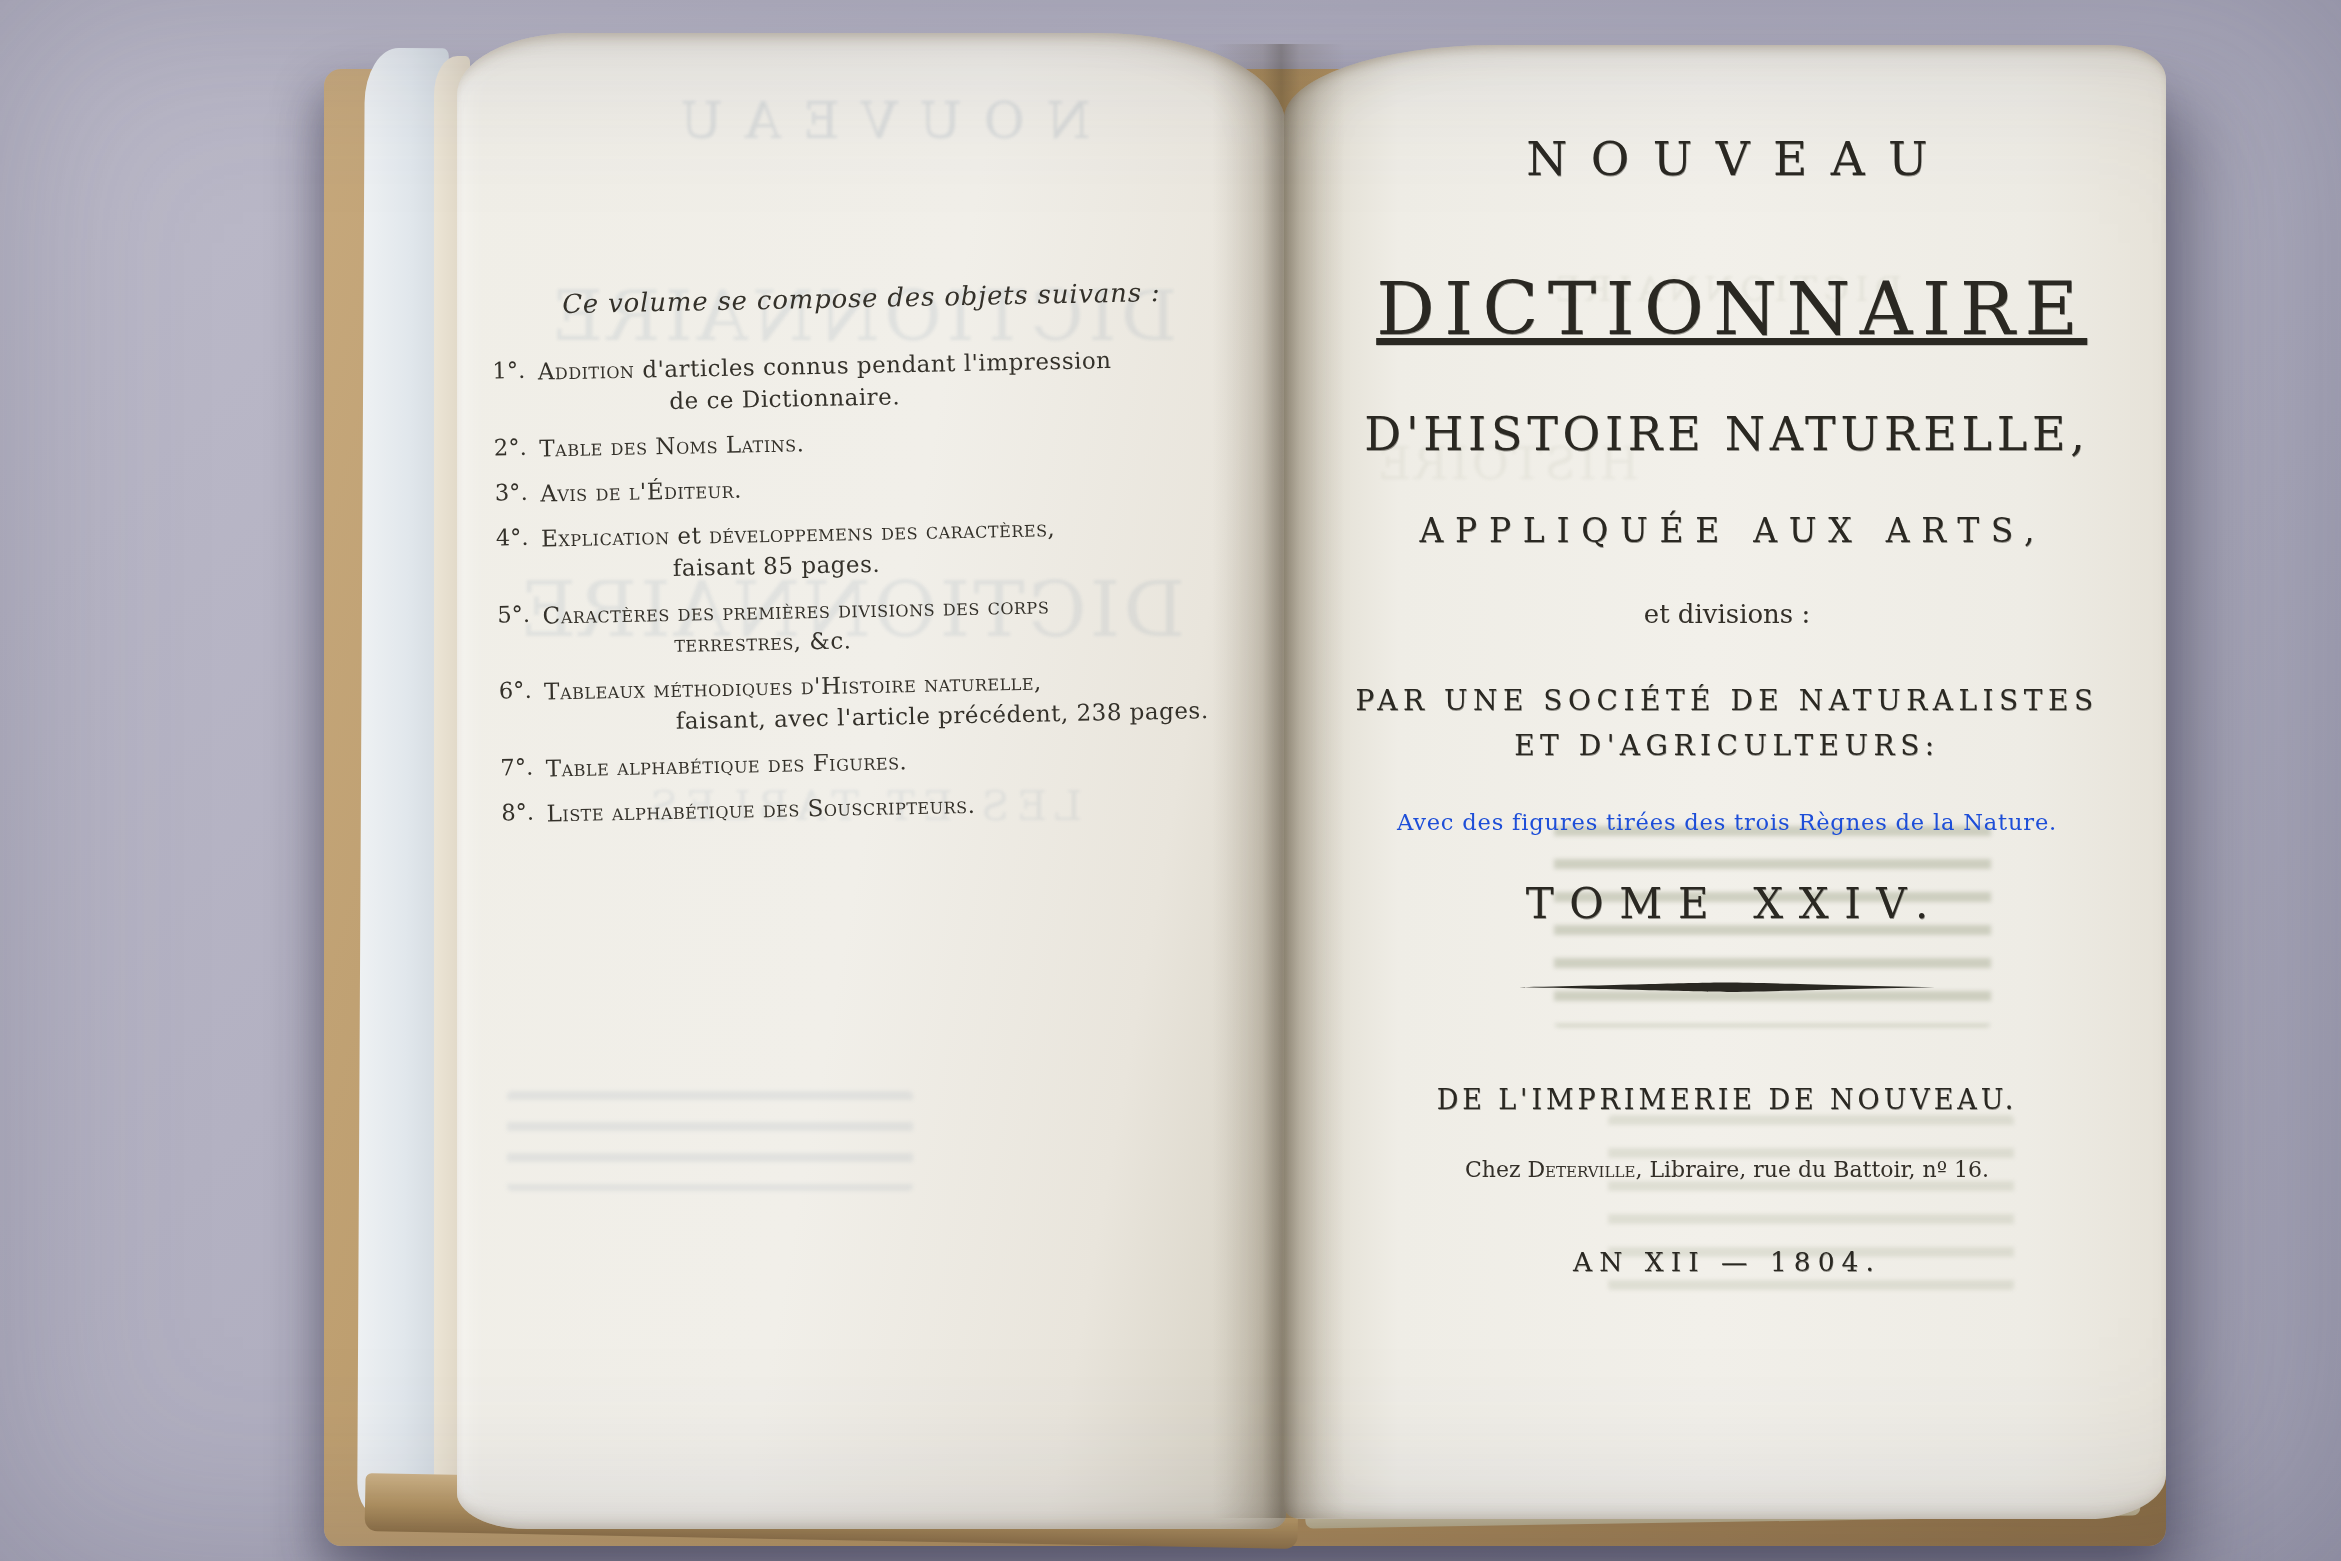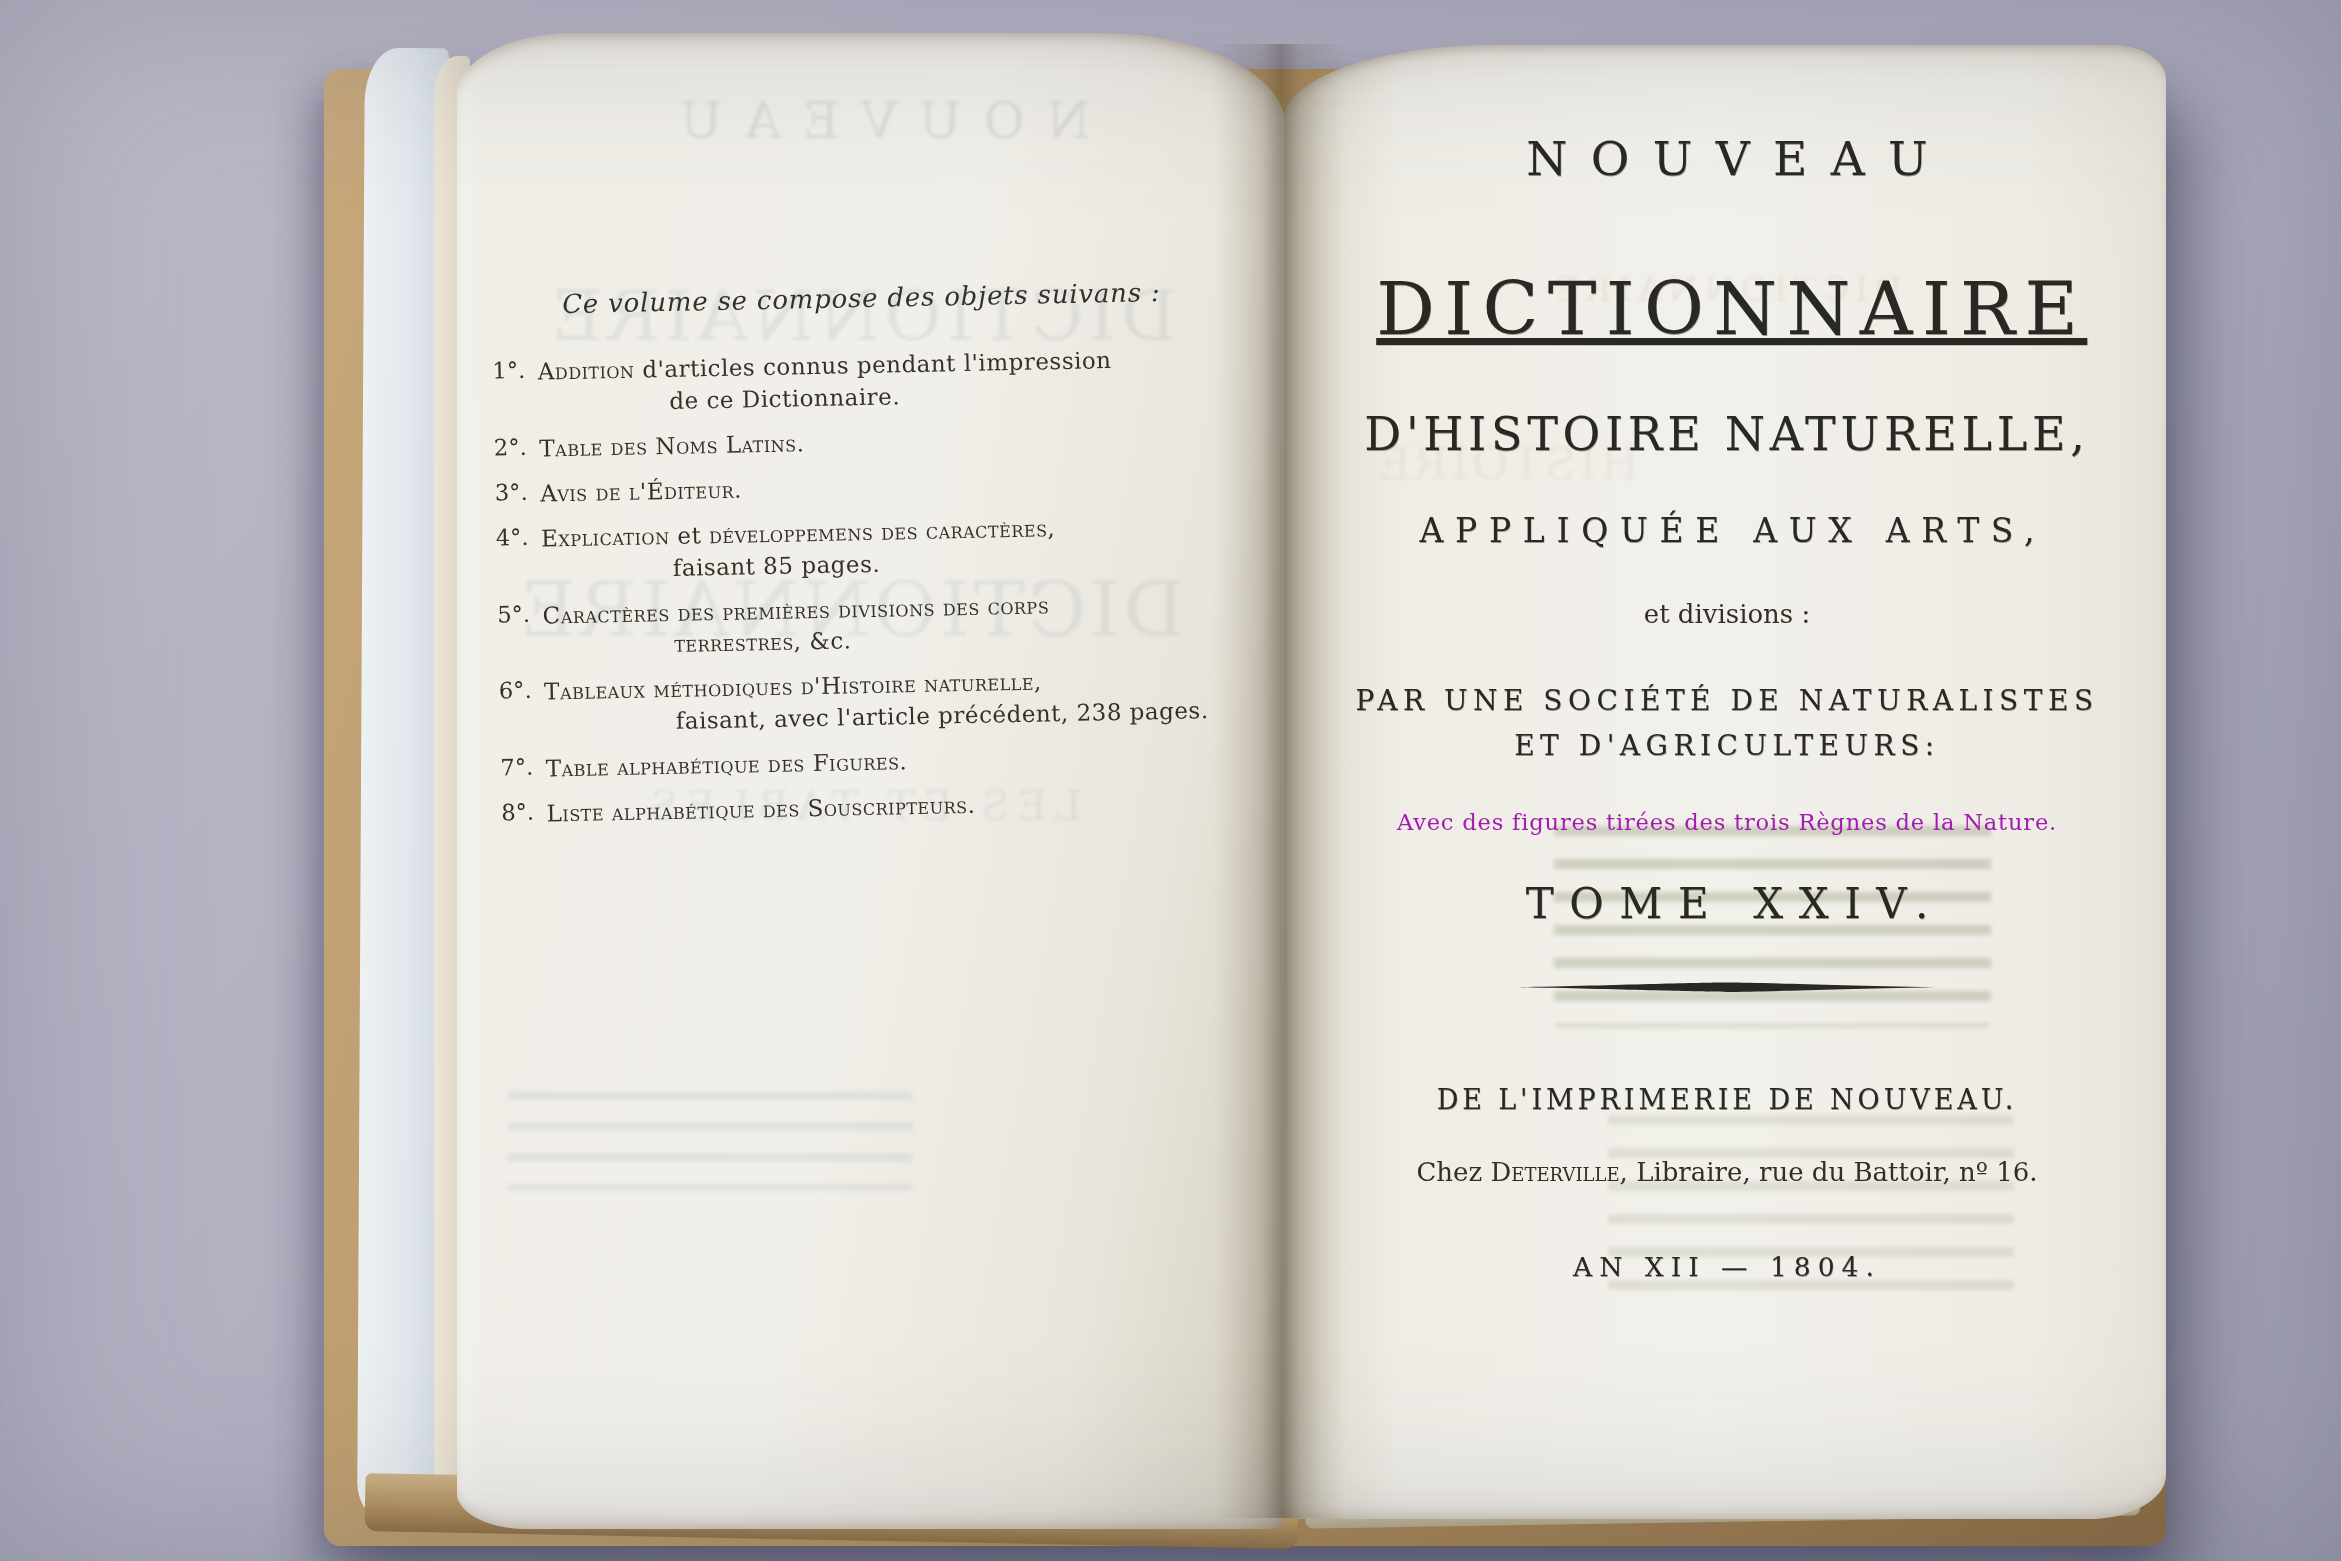--- a/index.html
+++ b/index.html
@@ -88,26 +88,26 @@
   .right-text{
     position:absolute;left:1321px;top:131px;width:812px;text-align:center;
     color:#2a2822;text-shadow:0.5px 0.5px 0 rgba(42,40,34,.45);
   }
   .t-nouveau{font-size:47px;letter-spacing:23.4px;padding-left:23.4px;}
   .t-dict{font-size:73px;letter-spacing:9.4px;padding-left:9.4px;margin-top:80px;text-decoration:underline;}
   .t-hist{font-size:46px;letter-spacing:4.7px;margin-top:56px;}
   .t-appl{font-size:33px;letter-spacing:11.7px;padding-left:11.7px;margin-top:50px;}
   .t-sub{font-size:26px;line-height:1.6;margin-top:44px;text-shadow:none;color:#332f28;}
   .t-byline{font-size:28px;letter-spacing:5.5px;line-height:1.62;margin-top:42px;}
-  .t-fig{font-size:22.6px;letter-spacing:0.8px;margin-top:41px;text-shadow:none;color:#a21caf;}
+  .t-fig{font-size:22.6px;letter-spacing:0.8px;margin-top:41px;text-shadow:none;color:#1d4ed8;}
   .t-tome{font-size:42px;letter-spacing:15.6px;padding-left:15.6px;margin-top:44px;}
   .ornament{margin-top:53px;}
   .t-printer{font-size:27px;letter-spacing:3.9px;margin-top:87px;}
   .t-city{font-size:39px;letter-spacing:14px;padding-left:14px;margin-top:41px;}
-  .t-pub{font-size:26px;margin-top:42px;text-shadow:none;color:#332f28;}
+  .t-pub{font-size:22px;margin-top:42px;text-shadow:none;color:#332f28;}
   .t-date{font-size:26.5px;letter-spacing:7px;margin-top:64px;}
 </style>
 </head>
 <body>
 
 <div class="scene">
 
   <div class="book-back"></div>
   <div class="flyleaf"></div>
   <div class="under-left-strip"></div>

